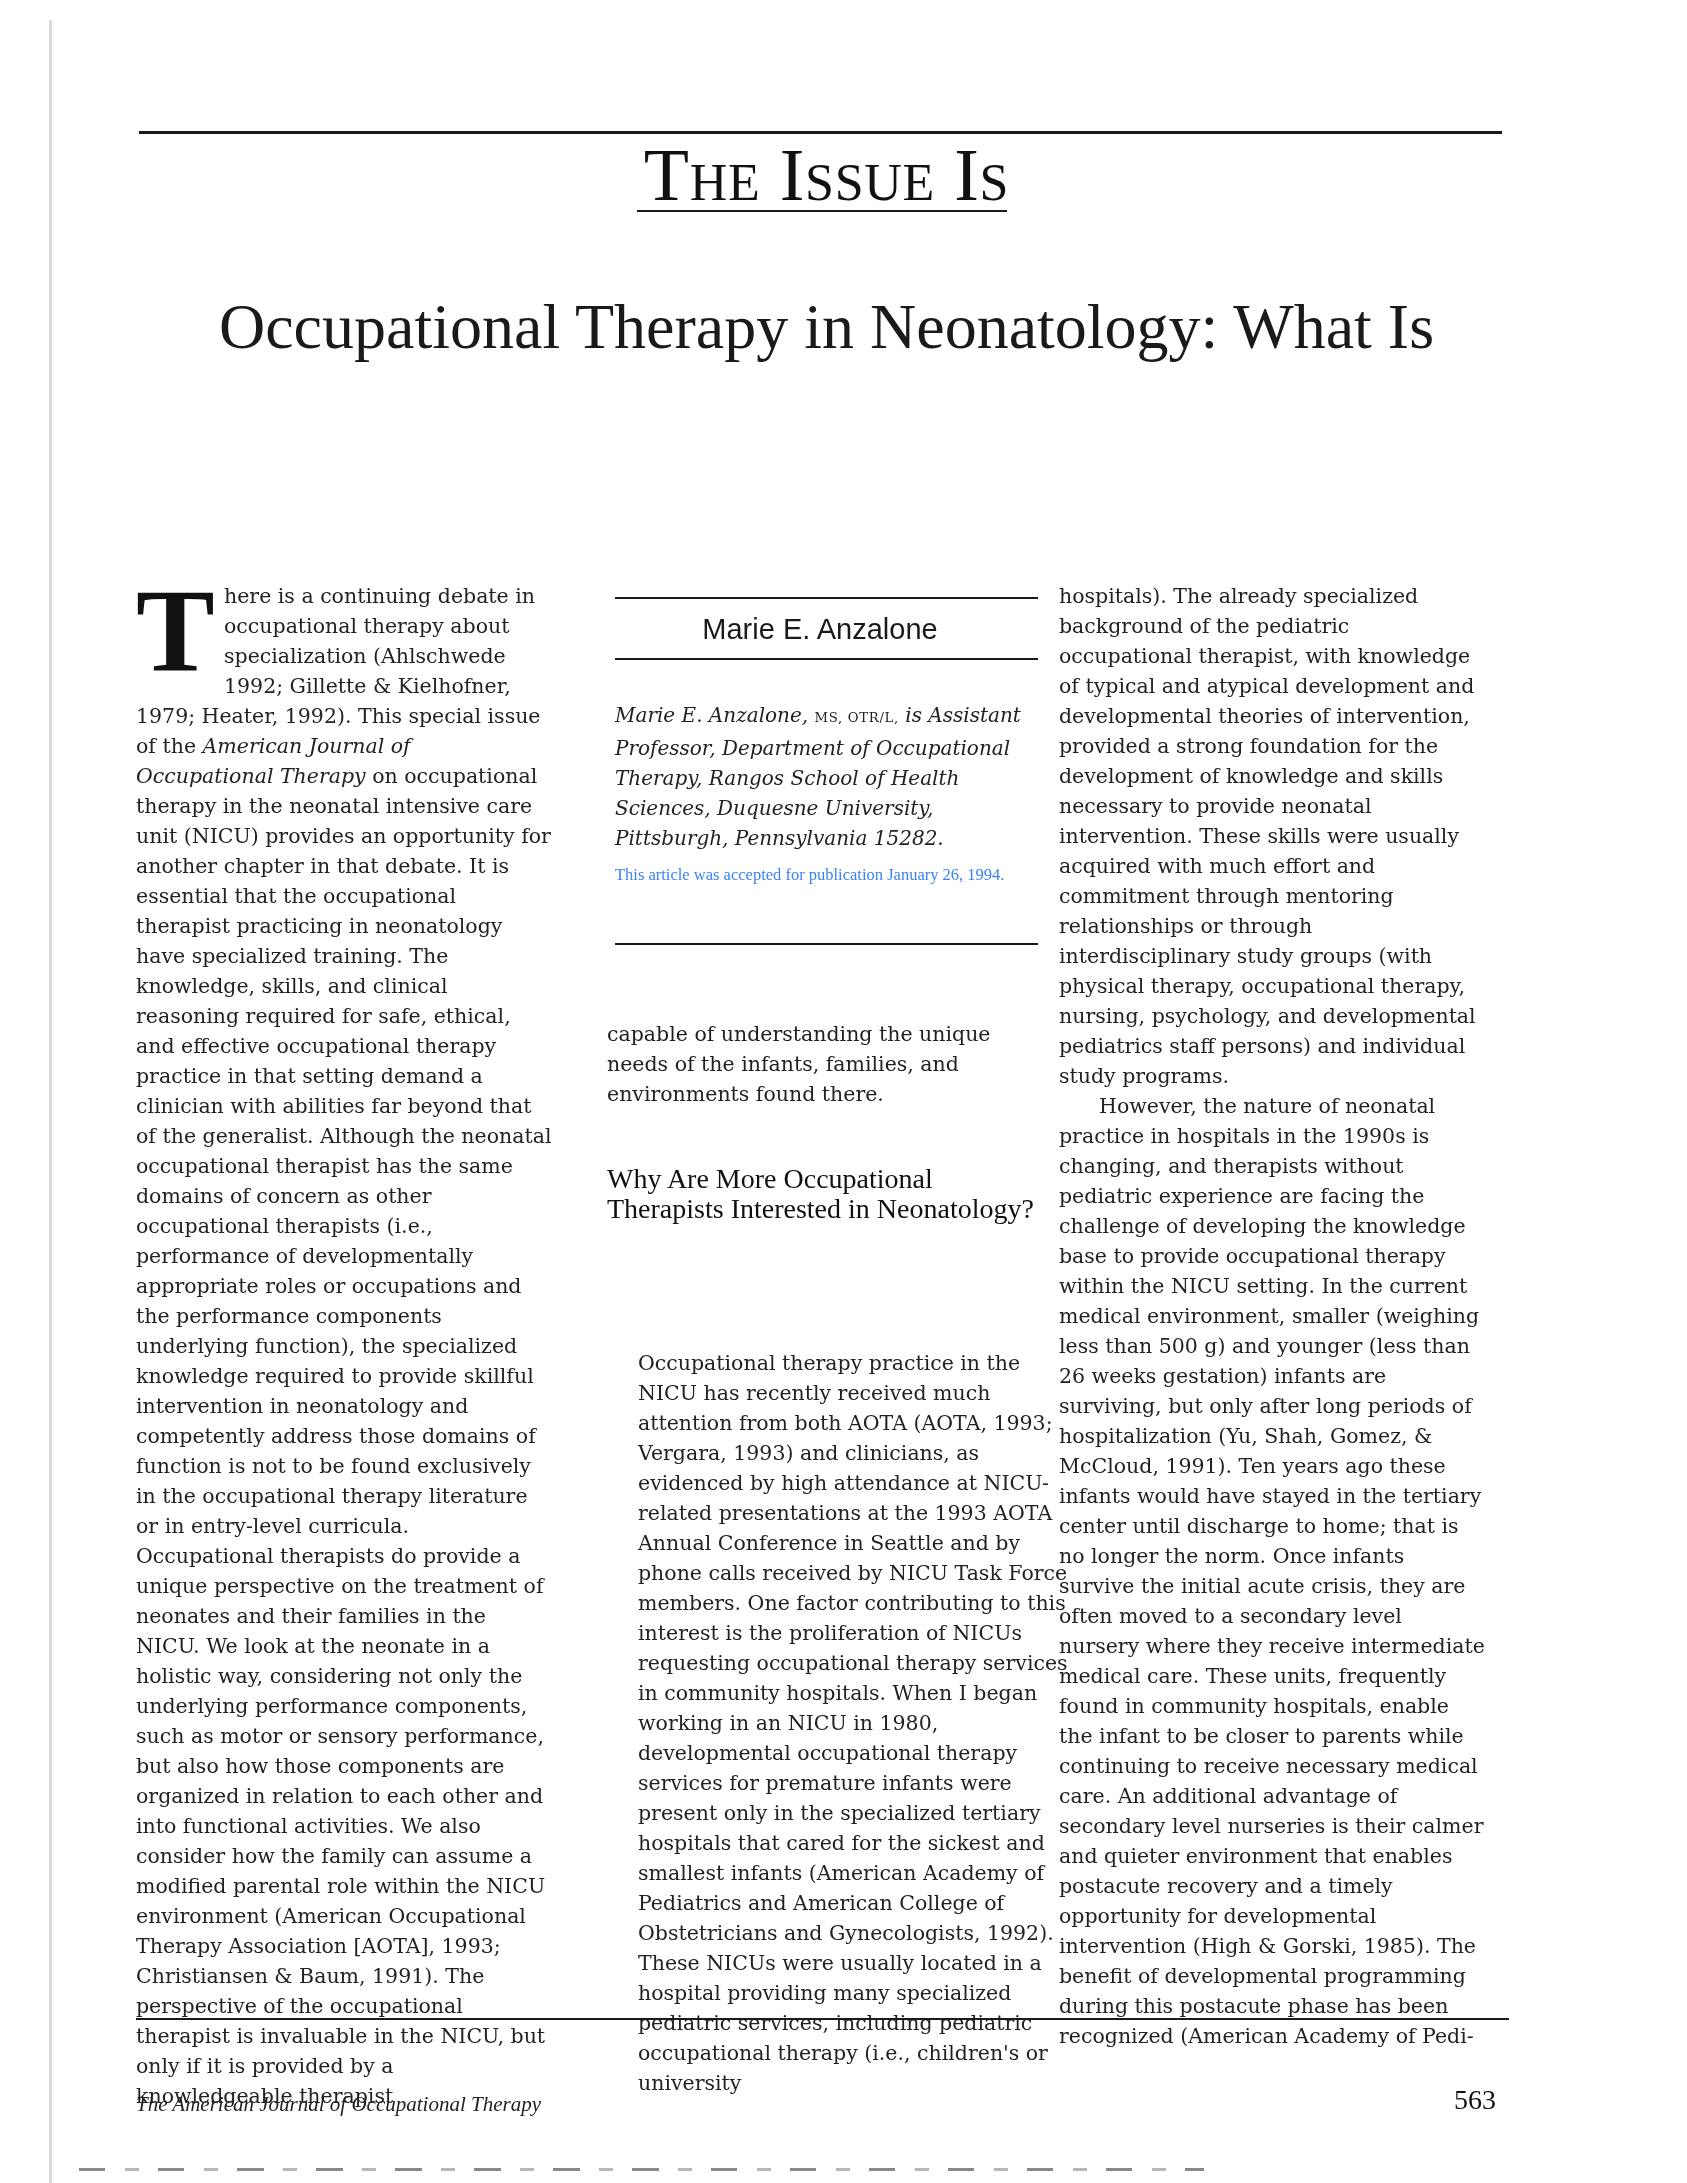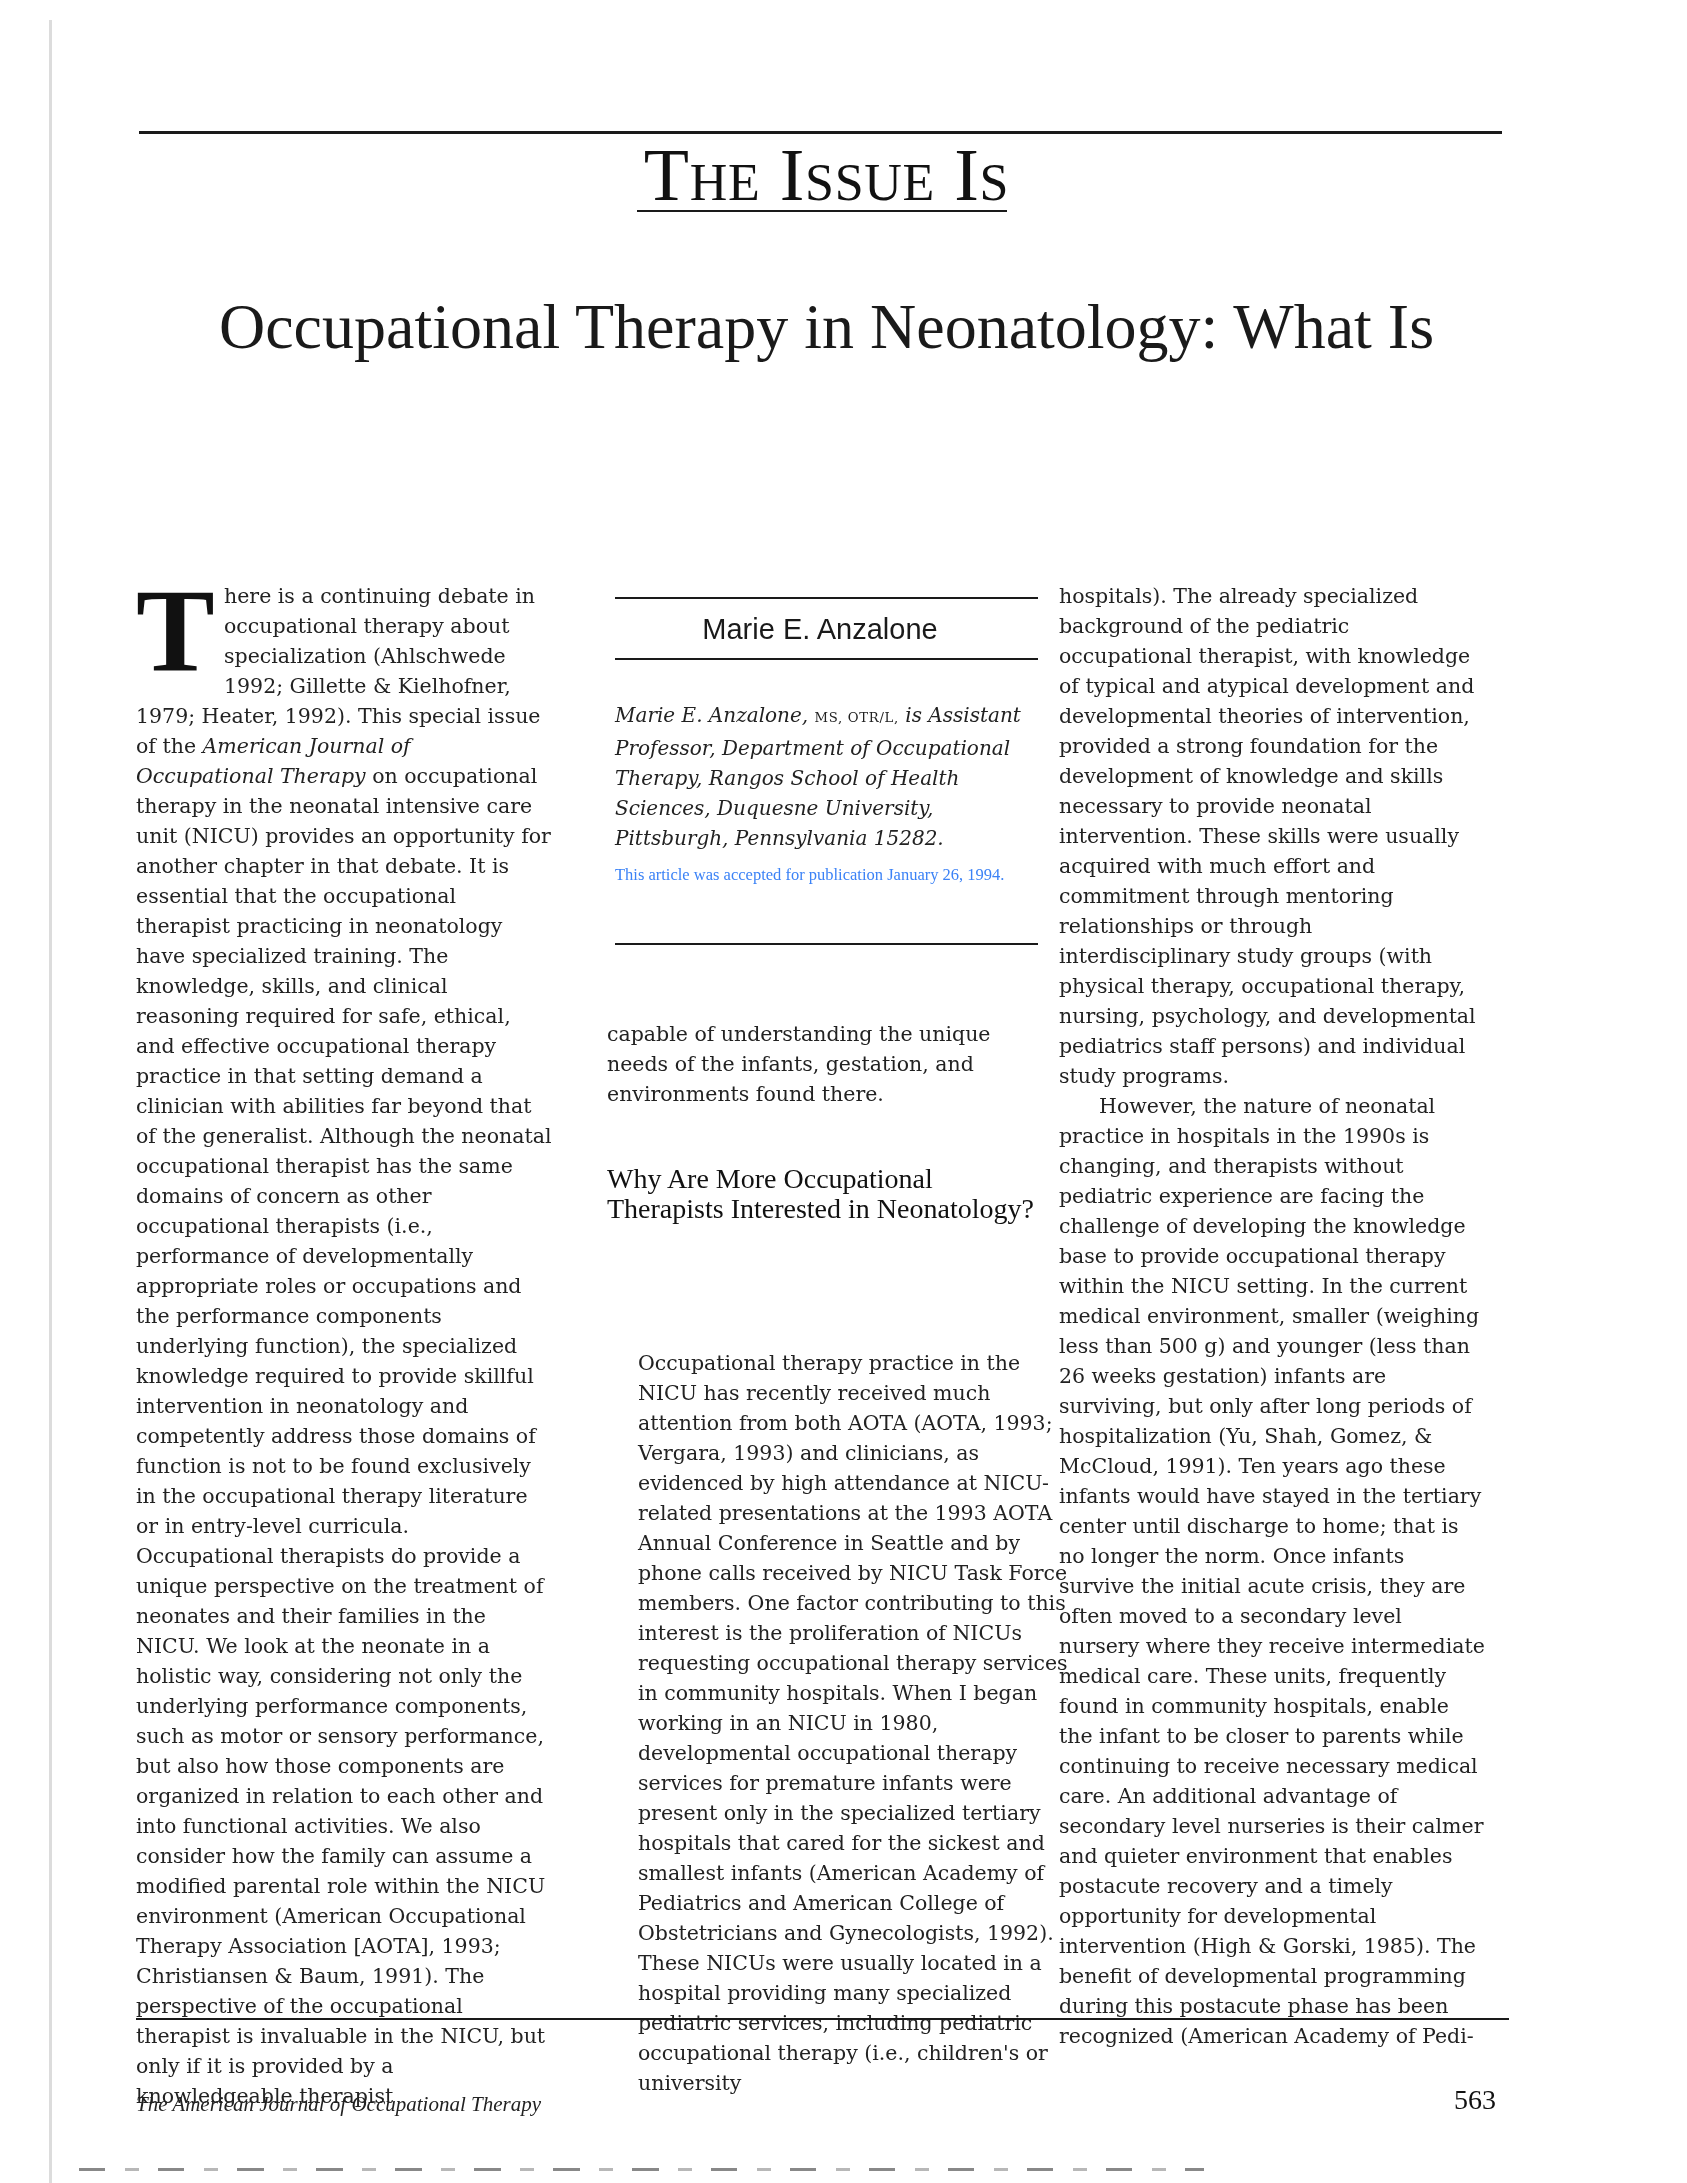--- a/index.html
+++ b/index.html
@@ -68,21 +68,21 @@
 </div>
 
 <div class="rule" style="left:615px; top:597px; width:423px; height:2px;"></div>
 <div class="author-name">Marie E. Anzalone</div>
 <div class="rule" style="left:615px; top:658px; width:423px; height:2px;"></div>
 <div class="author-bio"><span>Marie E. Anzalone, </span><span class="cred">MS, OTR/L,</span><span> is Assistant Professor, Department of Occupational Therapy, Rangos School of Health Sciences, Duquesne University, Pittsburgh, Pennsylvania 15282.</span></div>
 <div class="accepted">This article was accepted for publication January 26, 1994.</div>
 <div class="rule" style="left:615px; top:943px; width:423px; height:2px;"></div>
 
 <div class="col" style="left:607px; top:1019px; width:430px;">
-  <p>capable of understanding the unique needs of the infants, gestation, and environments found there.</p>
+  <p>capable of understanding the unique needs of the infants, families, and environments found there.</p>
 </div>
 <h2 class="subhead">Why Are More Occupational Therapists Interested in Neonatology?</h2>
 <div class="col" style="left:607px; top:1348px; width:430px;margin-left:31px;">
   <p>Occupational therapy practice in the NICU has recently received much attention from both AOTA (AOTA, 1993; Vergara, 1993) and clinicians, as evidenced by high attendance at NICU-related presentations at the 1993 AOTA Annual Conference in Seattle and by phone calls received by NICU Task Force members. One factor contributing to this interest is the proliferation of NICUs requesting occupational therapy services in community hospitals. When I began working in an NICU in 1980, developmental occupational therapy services for premature infants were present only in the specialized tertiary hospitals that cared for the sickest and smallest infants (American Academy of Pediatrics and American College of Obstetricians and Gynecologists, 1992). These NICUs were usually located in a hospital providing many specialized pediatric services, including pediatric occupational therapy (i.e., children's or university</p>
 </div>
 
 <div class="col" style="left:1059px; top:581px; width:427px;">
   <p>hospitals). The already specialized background of the pediatric occupational therapist, with knowledge of typical and atypical development and developmental theories of intervention, provided a strong foundation for the development of knowledge and skills necessary to provide neonatal intervention. These skills were usually acquired with much effort and commitment through mentoring relationships or through interdisciplinary study groups (with physical therapy, occupational therapy, nursing, psychology, and developmental pediatrics staff persons) and individual study programs.</p>
   <p class="indent">However, the nature of neonatal practice in hospitals in the 1990s is changing, and therapists without pediatric experience are facing the challenge of developing the knowledge base to provide occupational therapy within the NICU setting. In the current medical environment, smaller (weighing less than 500 g) and younger (less than 26 weeks gestation) infants are surviving, but only after long periods of hospitalization (Yu, Shah, Gomez, &amp; McCloud, 1991). Ten years ago these infants would have stayed in the tertiary center until discharge to home; that is no longer the norm. Once infants survive the initial acute crisis, they are often moved to a secondary level nursery where they receive intermediate medical care. These units, frequently found in community hospitals, enable the infant to be closer to parents while continuing to receive necessary medical care. An additional advantage of secondary level nurseries is their calmer and quieter environment that enables postacute recovery and a timely opportunity for developmental intervention (High &amp; Gorski, 1985). The benefit of developmental programming during this postacute phase has been recognized (American Academy of Pedi-</p>
 </div>

